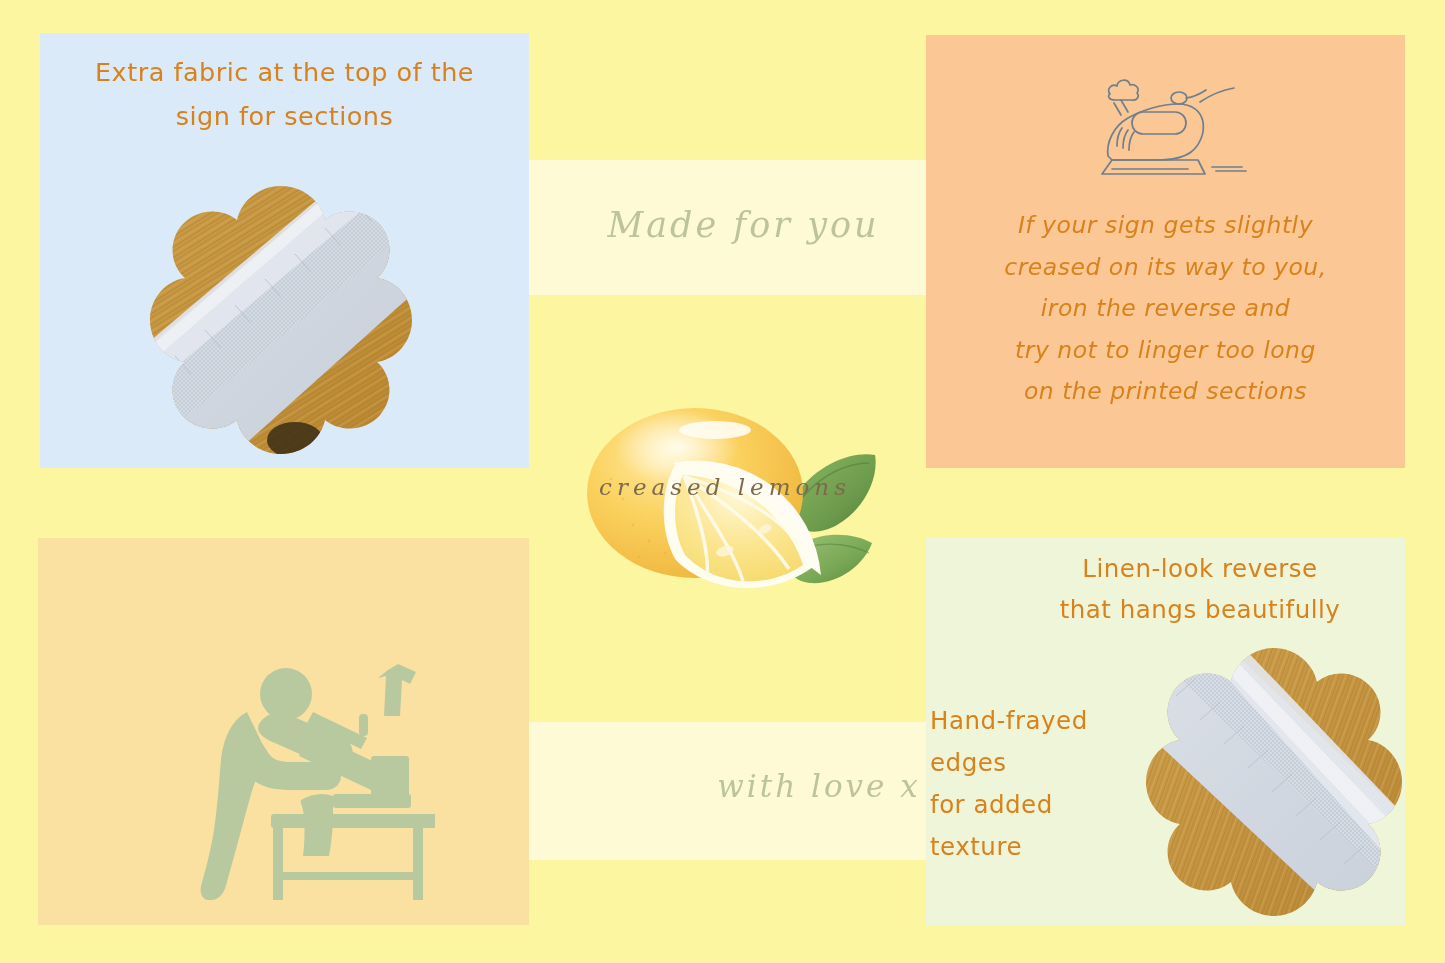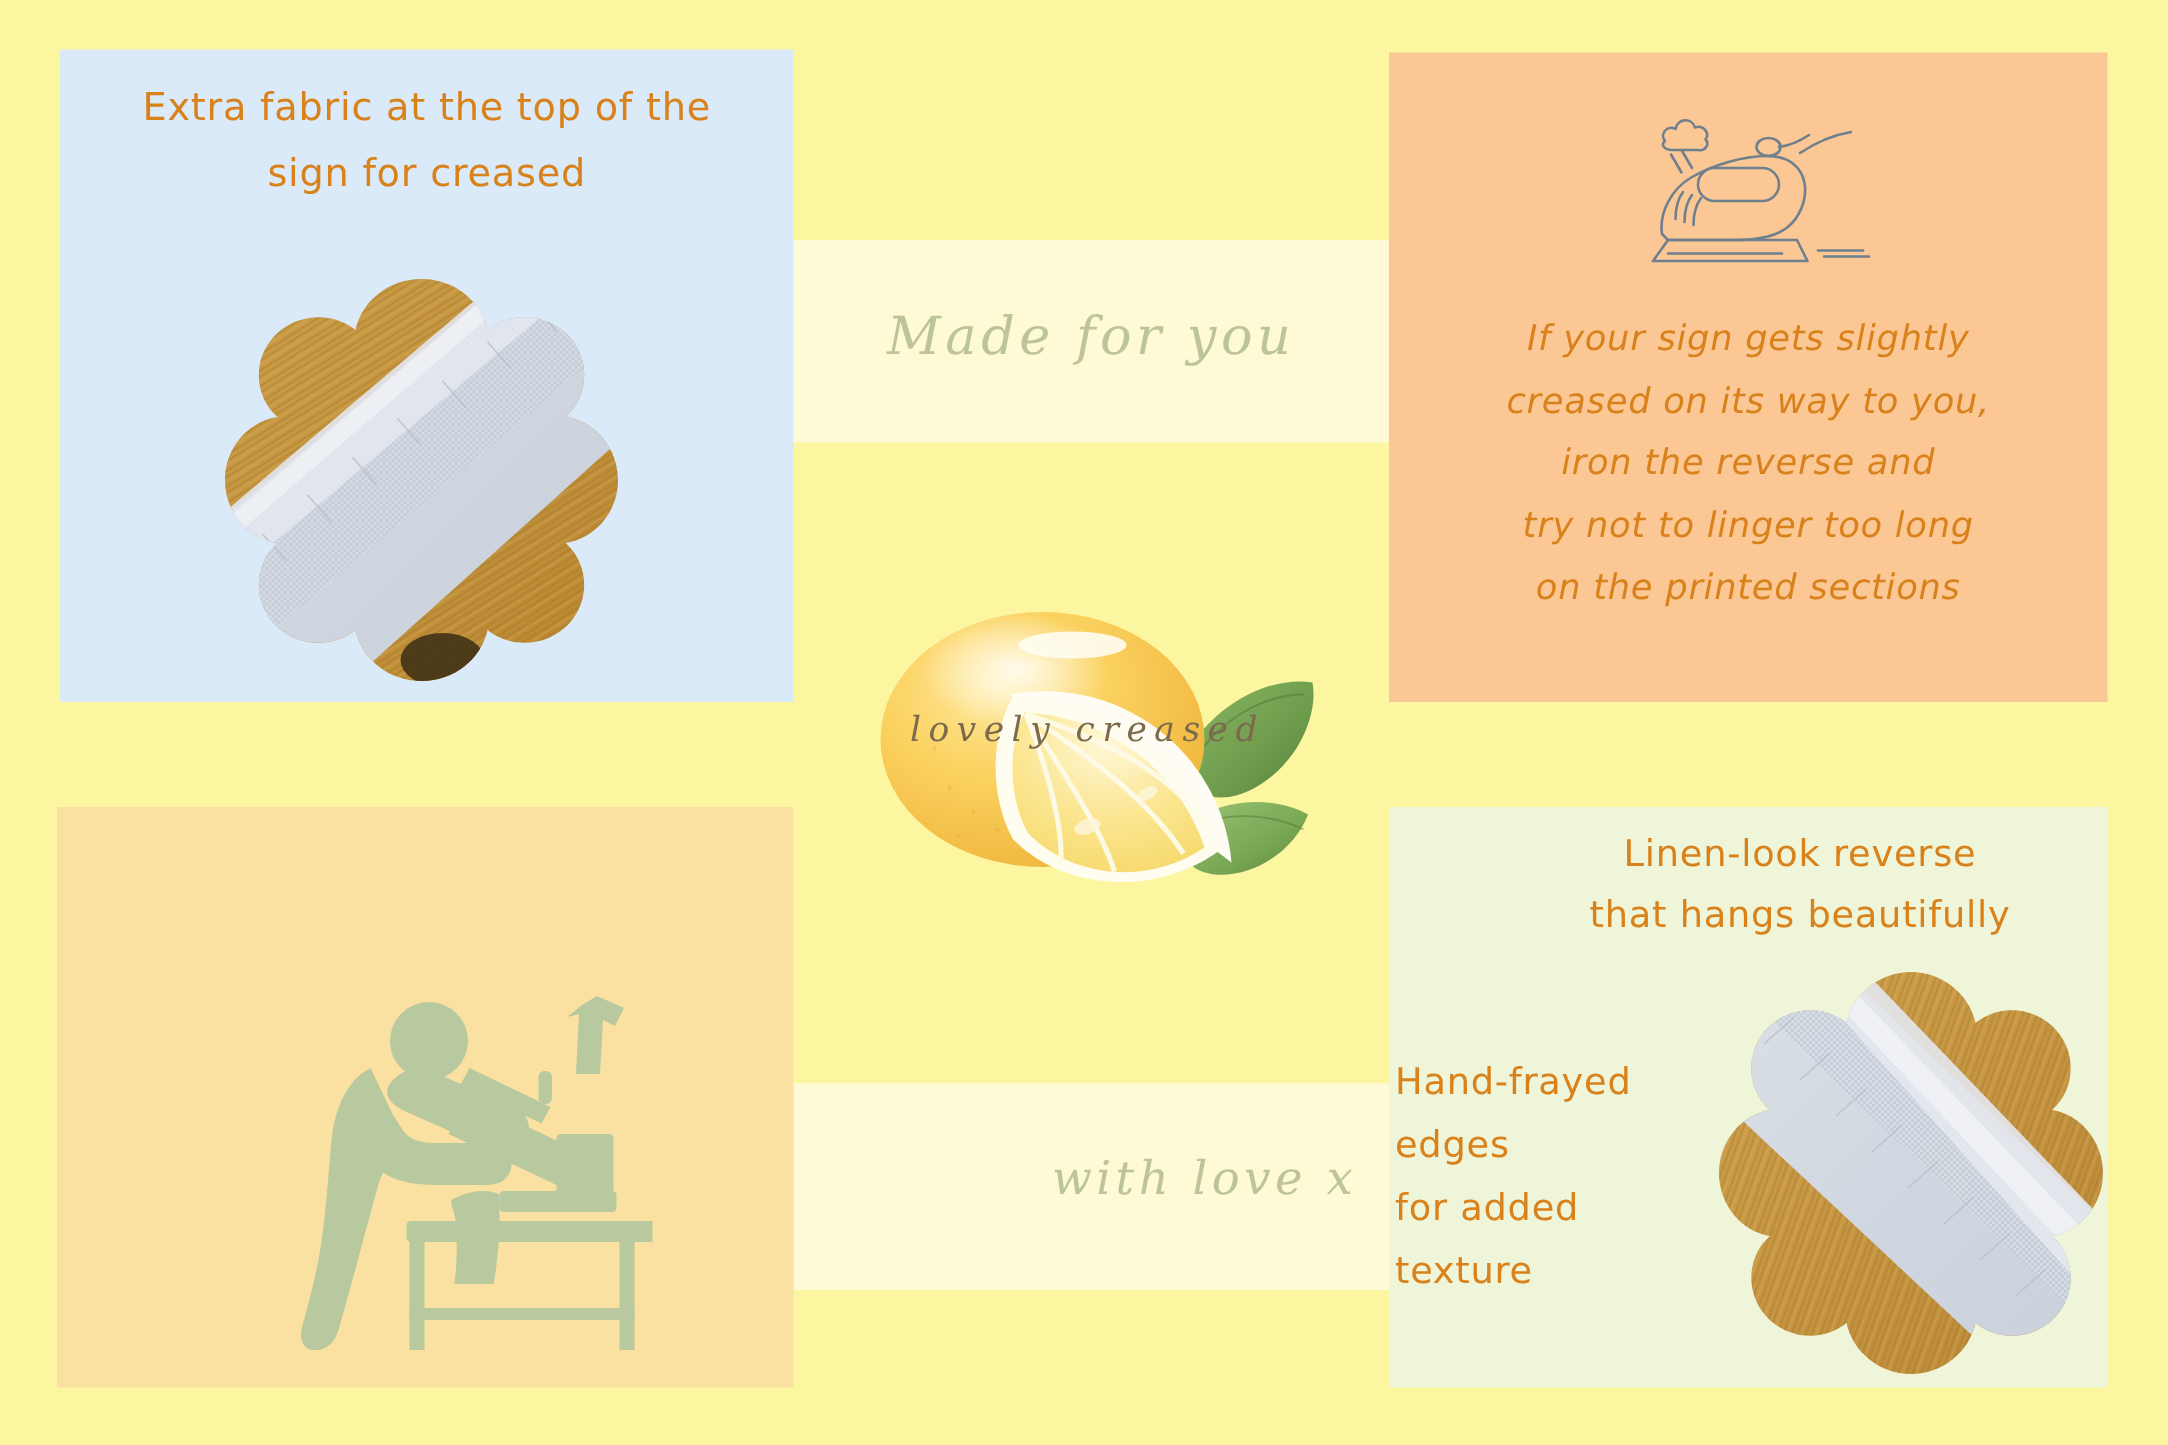--- a/index.html
+++ b/index.html
@@ -32,20 +32,21 @@
     letter-spacing:.5px;
     font-weight:400;
   }
   .script{
     font-family:"DejaVu Serif", serif;
     font-style:italic;
     color:#bdc49a;
     text-align:center;
     font-weight:400;
     letter-spacing:3px;
+    padding-left:16px;
   }
 
   #title-tl{
     position:absolute;left:40px;top:50px;width:489px;
     font-size:25.5px;line-height:44px;
   }
   #title-tr{
     position:absolute;left:926px;top:205px;width:479px;
     font-size:23.5px;line-height:41.5px;
   }
@@ -92,21 +93,21 @@
   #flower-br{left:1140px;top:640px;width:268px;height:283px;}
 </style>
 </head>
 <body>
 
 <div class="stage">
 
   <div class="panel" id="panel-tl"></div>
 
   <div class="hand" id="title-tl" style="white-space:pre-line;">Extra fabric at the top of the
-sign for creased</div>
+sign for sections</div>
 
   <div class="flower-wrap" id="flower-tl">
     <svg viewBox="0 0 272 280" width="272" height="280">
       <defs>
         <clipPath id="clipFlowerA">
           <path d="M136 8
                    c22 0 40 15 44 34
                    c16-13 41-11 55 5 c14 16 12 40-3 53
                    c20 3 35 21 35 42 c0 21-15 39-35 42
                    c15 13 17 37 3 53 c-14 16-39 18-55 5
@@ -264,21 +265,21 @@
           <path d="M11 13 C62 30 104 50 128 84"></path>
         </g>
         <g fill="#fdf7de" opacity=".8">
           <ellipse cx="52" cy="88" rx="9" ry="5" transform="rotate(-18 52 88)"></ellipse>
           <ellipse cx="92" cy="66" rx="7" ry="4" transform="rotate(-28 92 66)"></ellipse>
         </g>
       </g>
     </svg>
   </div>
 
-  <div id="brand-script">lovely creased</div>
+  <div id="brand-script">creased lemons</div>
 
   <div class="panel" id="panel-bl"></div>
 
 
   <div id="worker-icon">
     <svg viewBox="0 0 250 240" width="250" height="240" fill="#b8c9a0">
 
       <circle cx="101" cy="34" r="26"></circle>
 
       <path d="M62 52 c-16 8-24 28-26 48 c-2 22-4 54-8 76 c-3 17-8 36-12 50 c-2 10 4 16 12 14

